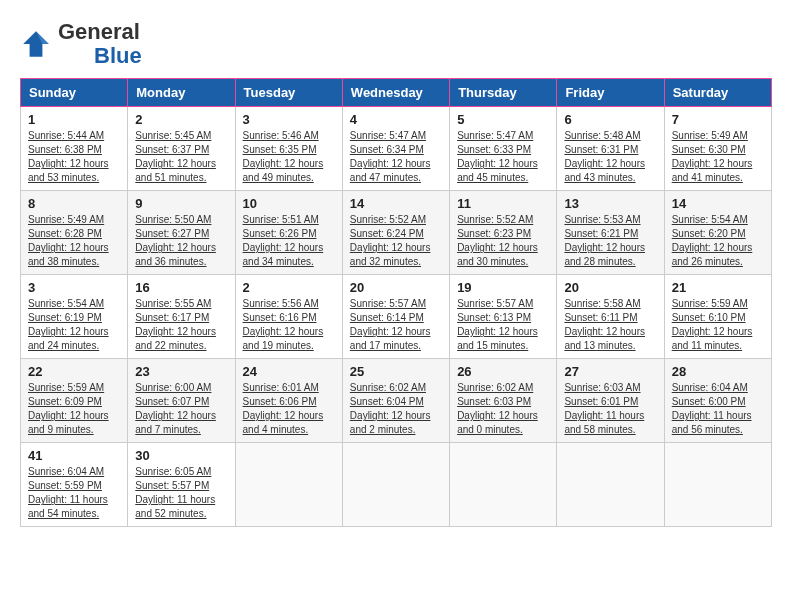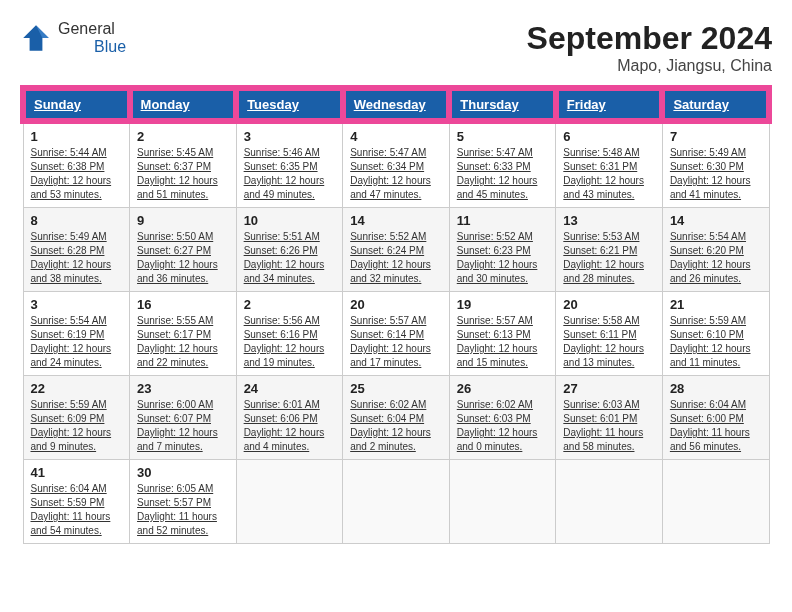--- a/index.html
+++ b/index.html
@@ -15,22 +15,22 @@
       justify-content: space-between;
       align-items: flex-start;
       margin-bottom: 10px;
     }
     .logo {
       display: flex;
       align-items: center;
       gap: 6px;
     }
     .logo-text {
-      font-size: 16px;
-      font-weight: normal;
+      font-size: 22px;
+      font-weight: bold;
       color: #333;
       line-height: 1.1;
     }
     .logo-text span {
       color: #1a5fa8;
       margin-left: 36px;
     }
     .logo-icon {
       width: 32px;
       height: 32px;
@@ -52,22 +52,21 @@
       border-collapse: collapse;
       font-size: 11px;
     }
     thead tr th {
       background-color: #1a5fa8;
       color: white;
       text-align: left;
       padding: 6px 8px;
       font-size: 13px;
       font-weight: bold;
-      border: 6px solid #ec4899;
-      text-decoration: underline;
+      border: 1px solid #ec4899;
     }
     tbody tr td {
       border: 1px solid #ccc;
       vertical-align: top;
       padding: 5px 7px;
       width: calc(100% / 7);
       min-height: 80px;
     }
     tbody tr:nth-child(even) td {
       background-color: #f5f5f5;
@@ -98,24 +97,20 @@
 <div class="header-section">
   <div class="logo">
     <svg class="logo-icon" viewBox="0 0 40 40">
       <polygon points="20,4 36,20 28,20 28,36 12,36 12,20 4,20" fill="#1a5fa8"></polygon>
       <polygon points="20,4 36,20 28,20" fill="#4a90d9" opacity="0.6"></polygon>
     </svg>
     <div class="logo-text">
       <div>General</div>
       <div><span>Blue</span></div>
     </div>
-  </div>
-  <div class="title-section">
-    <div class="month-title">September 2024</div>
-    <div class="location-title">Mapo, Jiangsu, China</div>
   </div>
 </div>
 
 <table>
   <thead>
     <tr>
       <th>Sunday</th>
       <th>Monday</th>
       <th>Tuesday</th>
       <th>Wednesday</th>

